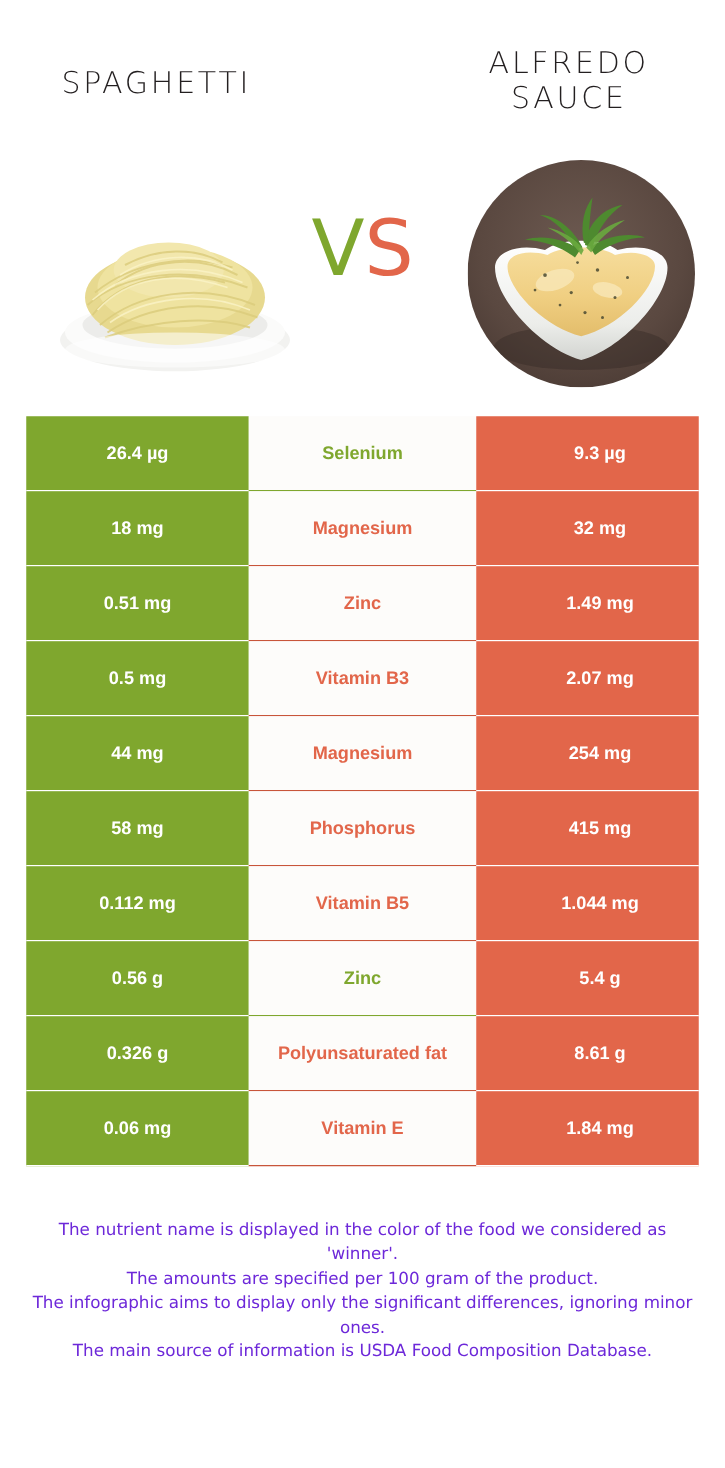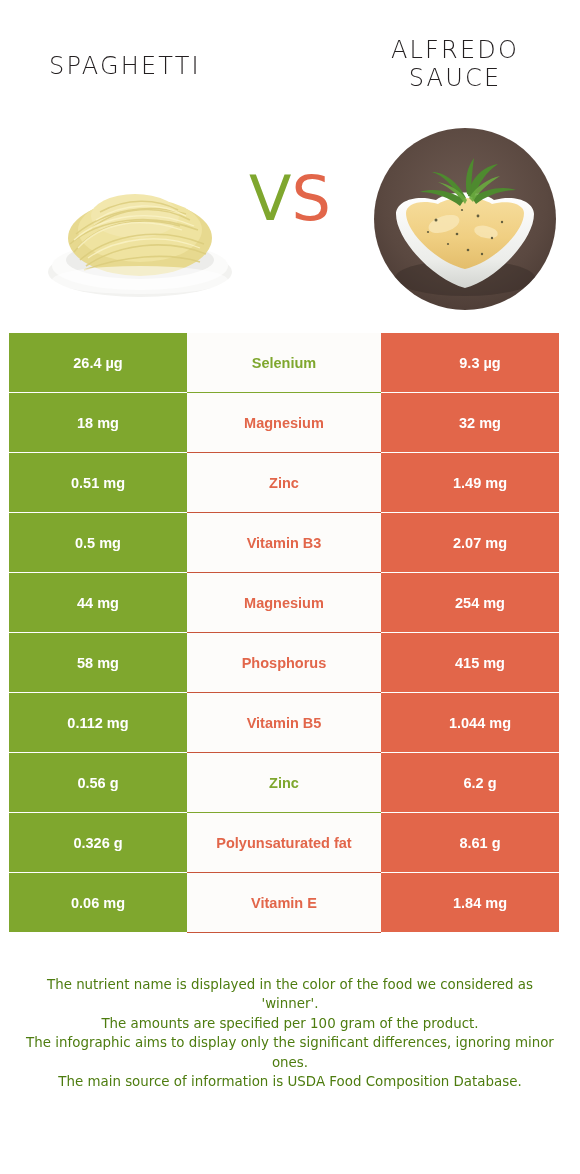--- a/index.html
+++ b/index.html
@@ -98,21 +98,21 @@
     width: 178px;
     display: flex;
     align-items: center;
     justify-content: center;
     color: #ffffff;
     font-size: 14.5px;
     font-weight: bold;
     box-sizing: border-box;
   }
   .cell-left {
-    margin-left: 9px;
+    margin-left: 21px;
     background: #7FA72E;
     border-bottom: 1.5px solid #ffffff;
   }
   .cell-right {
     margin-left: auto;
     margin-right: 21px;
     background: #E2664A;
     border-bottom: 1.5px solid #ffffff;
     padding-left: 20px;
   }
@@ -129,21 +129,21 @@
   .cell-mid.win-left  { border-bottom: 1px solid #7FA72E; color: #7FA72E; }
   .cell-mid.win-right { border-bottom: 1px solid #C8553A; color: #E2664A; }
 
   
   .footer {
     margin-top: 42px;
     padding: 0 24px;
     text-align: center;
     font-size: 13.4px;
     line-height: 1.45;
-    color: #4d7c0f;
+    color: #6d28d9;
     font-family: "DejaVu Sans", sans-serif;
   }
   .footer div { margin: 0; }
 
   
   .noodle-bowl, .sauce-scene { width: 100%; height: 100%; display: block; }
 </style>
 </head>
 <body>
 
@@ -278,21 +278,21 @@
       <div class="cell-right">415 mg</div>
     </div>
     <div class="row">
       <div class="cell-left">0.112 mg</div>
       <div class="cell-mid win-right">Vitamin B5</div>
       <div class="cell-right">1.044 mg</div>
     </div>
     <div class="row">
       <div class="cell-left">0.56 g</div>
       <div class="cell-mid win-left">Zinc</div>
-      <div class="cell-right">6.2 g</div>
+      <div class="cell-right">5.4 g</div>
     </div>
     <div class="row">
       <div class="cell-left">0.326 g</div>
       <div class="cell-mid win-right">Polyunsaturated fat</div>
       <div class="cell-right">8.61 g</div>
     </div>
     <div class="row">
       <div class="cell-left">0.06 mg</div>
       <div class="cell-mid win-right">Vitamin E</div>
       <div class="cell-right">1.84 mg</div>

